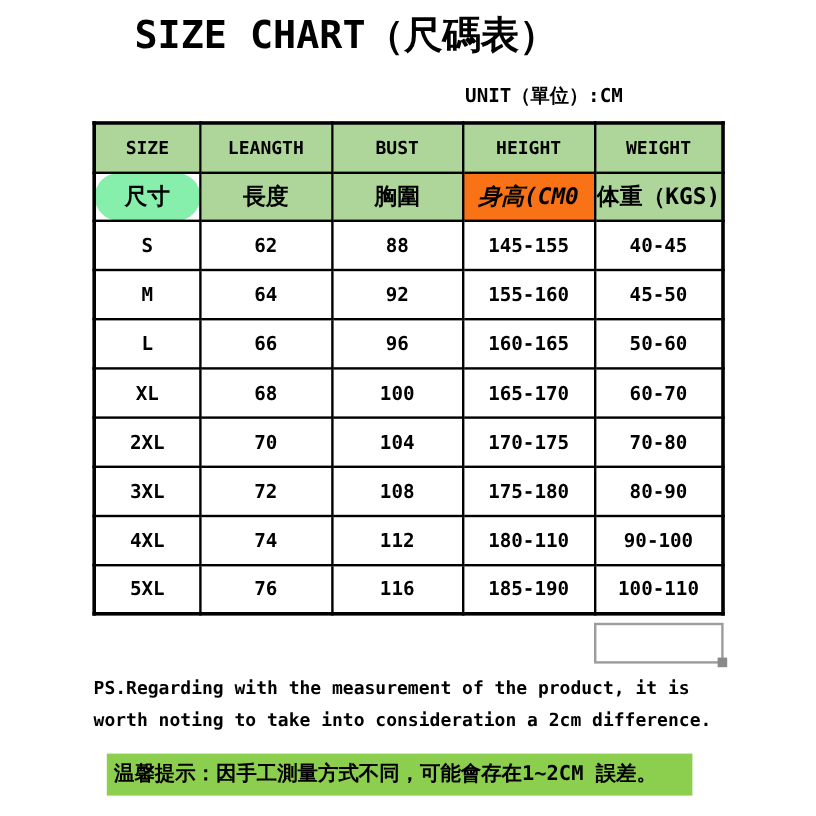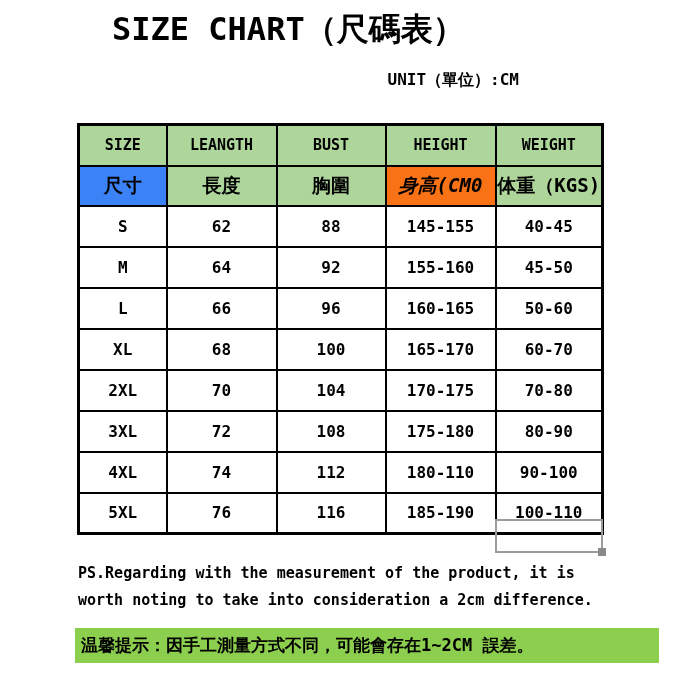--- a/index.html
+++ b/index.html
@@ -10,21 +10,21 @@
   }
   .title{
     position:absolute;left:112px;top:8px;
     font-size:32px;font-weight:bold;letter-spacing:0px;white-space:nowrap;
   }
   .unit{
     position:absolute;left:0;top:70px;width:507px;text-align:right;
     font-size:16px;font-weight:bold;white-space:nowrap;padding-left:12px;
   }
   table.size-chart{
-    position:absolute;left:77px;top:123px;width:524px;
+    position:absolute;left:77px;top:101px;width:524px;
     border-collapse:collapse;table-layout:fixed;
     border:3px solid #000;
   }
   .size-chart th,.size-chart td{
     border:2px solid #000;text-align:center;vertical-align:middle;
     padding:0;font-weight:bold;overflow:hidden;white-space:nowrap;
   }
   .size-chart tr.hdr-en{height:41px;}
   .size-chart tr.hdr-en th{font-size:15px;}
   .size-chart tr.hdr-zh{height:40px;}
@@ -38,21 +38,21 @@
   .sel-handle{
     position:absolute;right:-5px;bottom:-5px;width:8px;height:8px;
     background:#8a8a8a;
   }
   .ps-note{
     position:absolute;left:78px;top:560px;width:545px;
     font-size:15px;font-weight:bold;line-height:27px;
     white-space:pre-line;
   }
   .warm-tip{
-    position:absolute;left:75px;top:628px;width:584px;height:35px;
+    position:absolute;left:89px;top:628px;width:488px;height:35px;
     box-sizing:border-box;padding-left:6px;
     font-size:17px;font-weight:bold;line-height:35px;white-space:nowrap;
   }
 </style>
 </head>
 <body>
 
 <div class="title">SIZE CHART（尺碼表）</div>
 
 <div class="unit">UNIT（單位）:CM</div>
@@ -67,21 +67,21 @@
   </colgroup>
   <tbody>
       <tr class="hdr-en green-row">
     <th style="background: rgb(174, 214, 155);">SIZE</th>
     <th style="background: rgb(174, 214, 155);">LEANGTH</th>
     <th style="background: rgb(174, 214, 155);">BUST</th>
     <th style="background: rgb(174, 214, 155);">HEIGHT</th>
     <th style="background: rgb(174, 214, 155);">WEIGHT</th>
   </tr>
   <tr class="hdr-zh green-row">
-    <th style="background: #3b82f6;">尺寸</th>
+    <th style="background: #86efac; border-radius: 20px;">尺寸</th>
     <th style="background: rgb(174, 214, 155); margin-left: 36px;">長度</th>
     <th style="background: rgb(174, 214, 155);">胸圍</th>
     <th style="background: #f97316; font-style: italic;">身高(CM0</th>
     <th style="background: rgb(174, 214, 155); margin-left: 27px;">体重（KGS)</th>
   </tr>
   <tr class="data-row">
     <td>S</td>
     <td>62</td>
     <td>88</td>
     <td>145-155</td>

